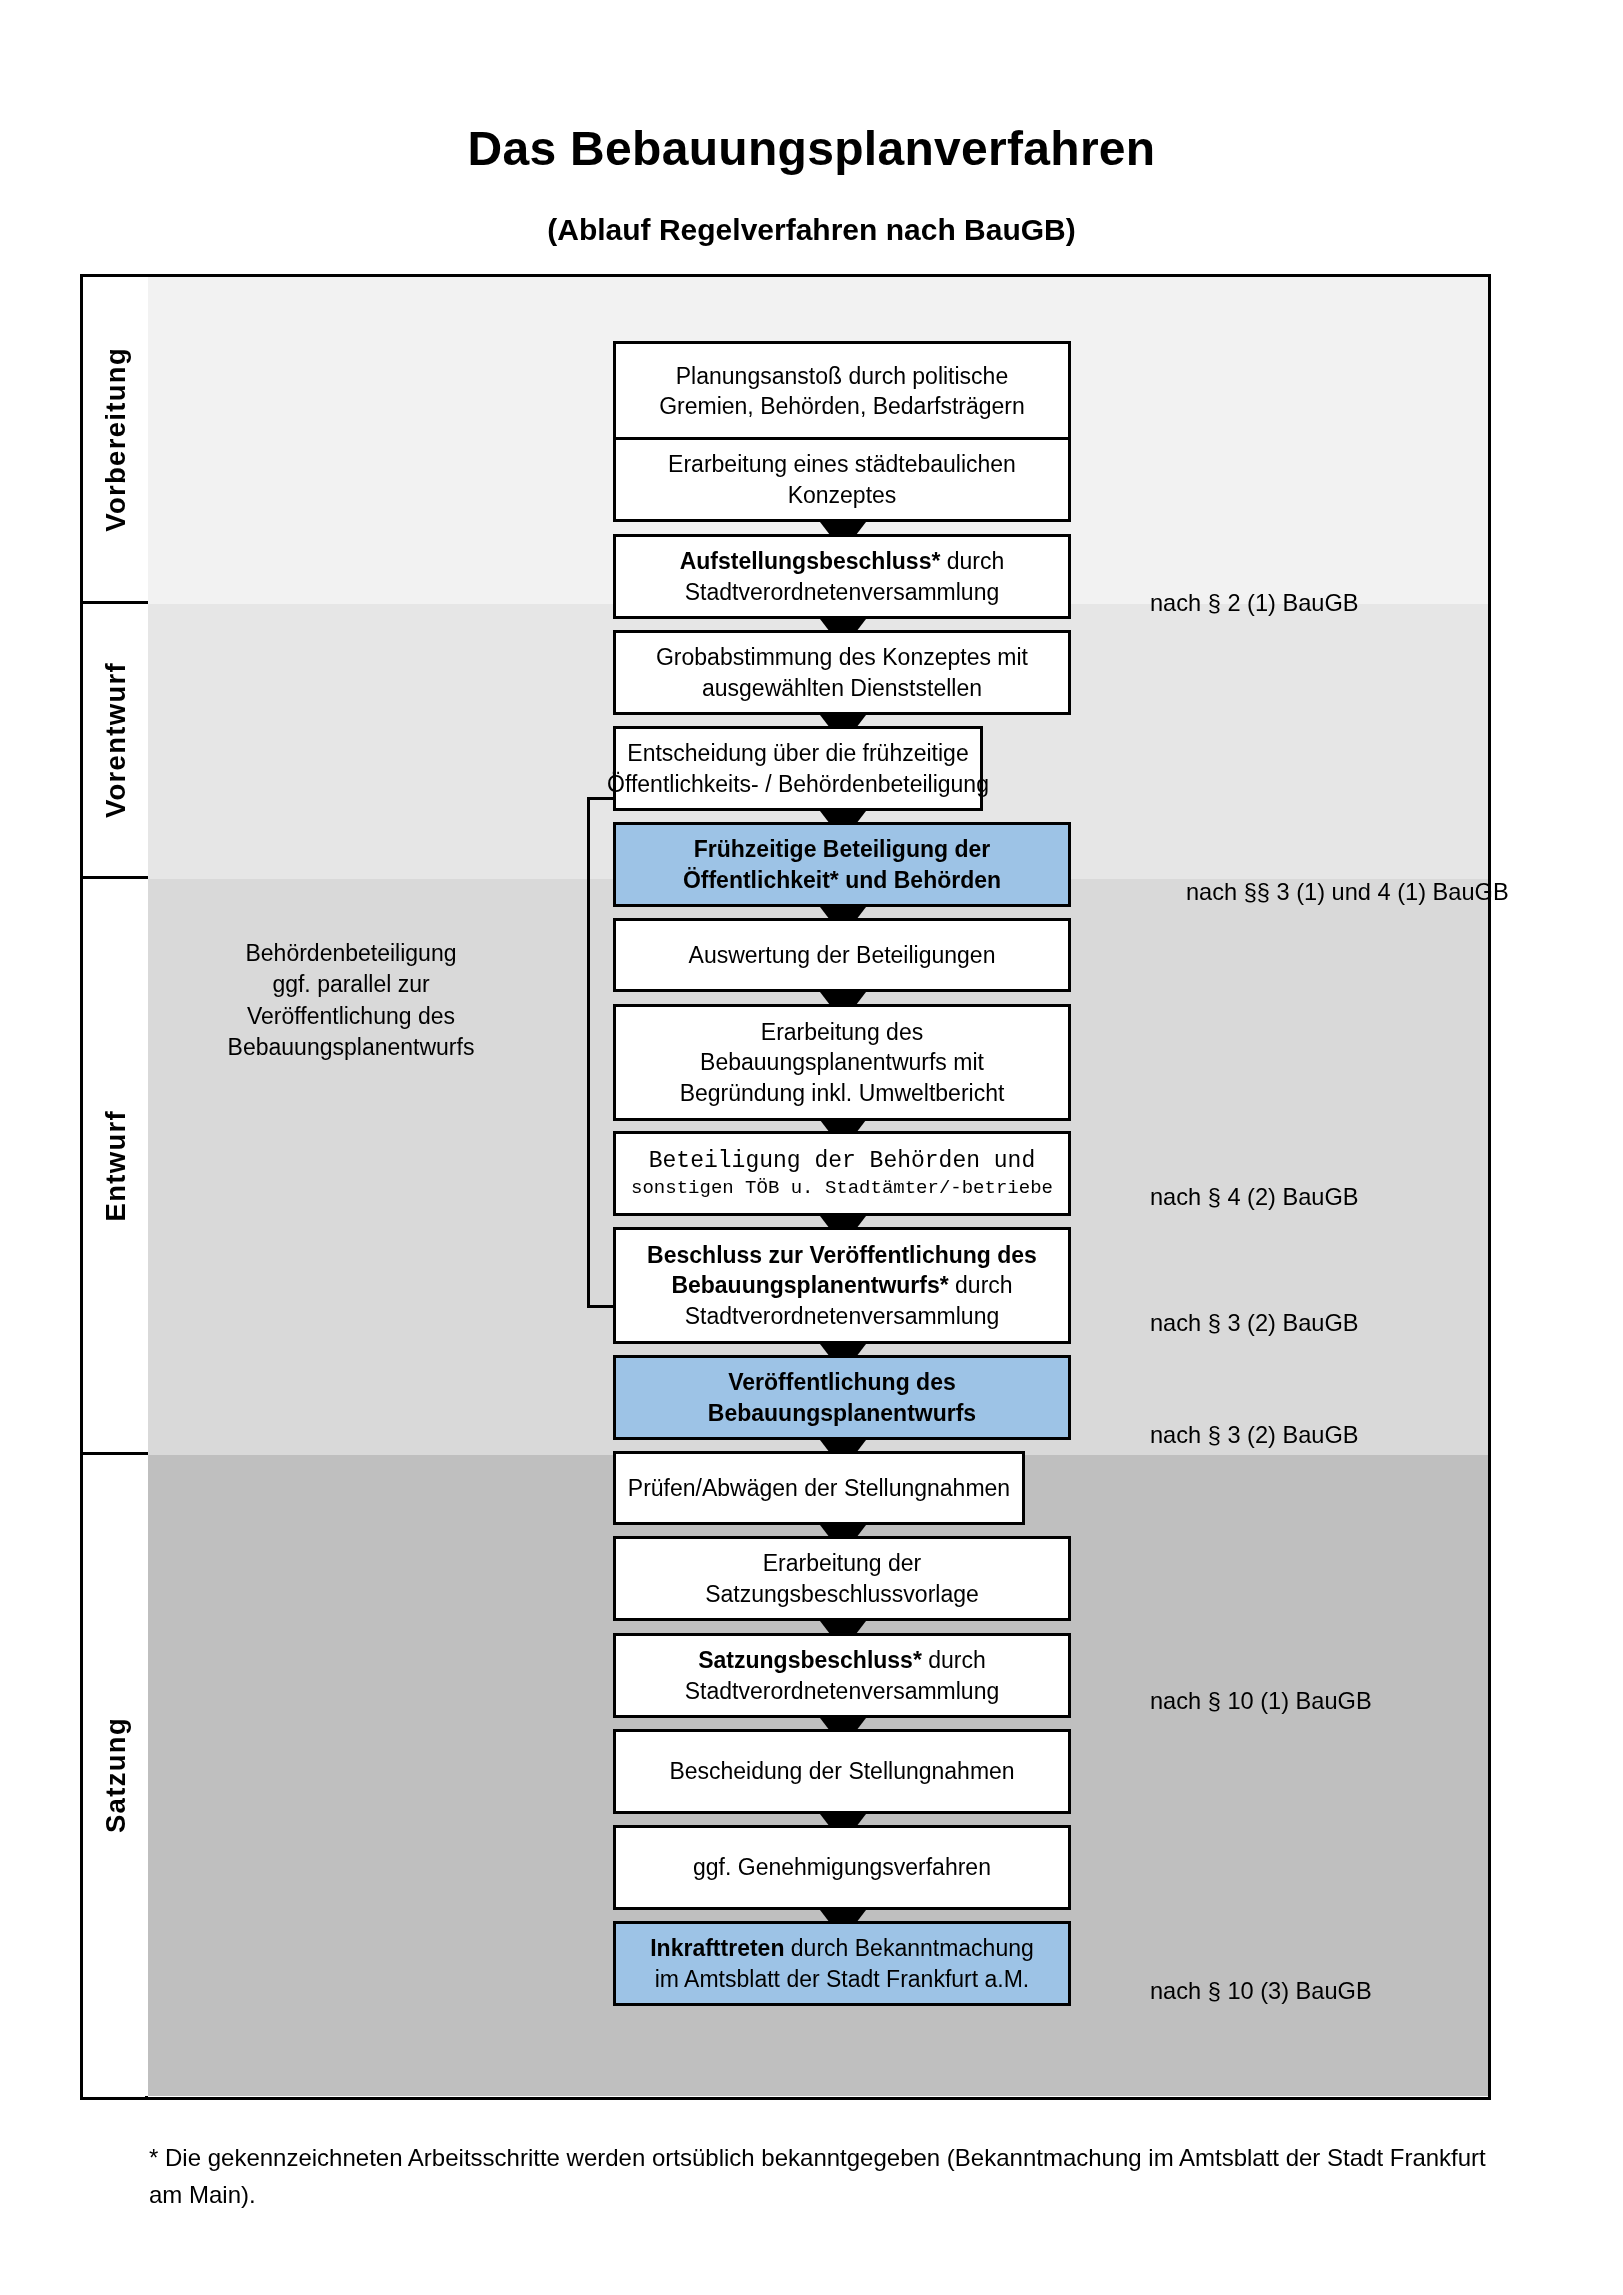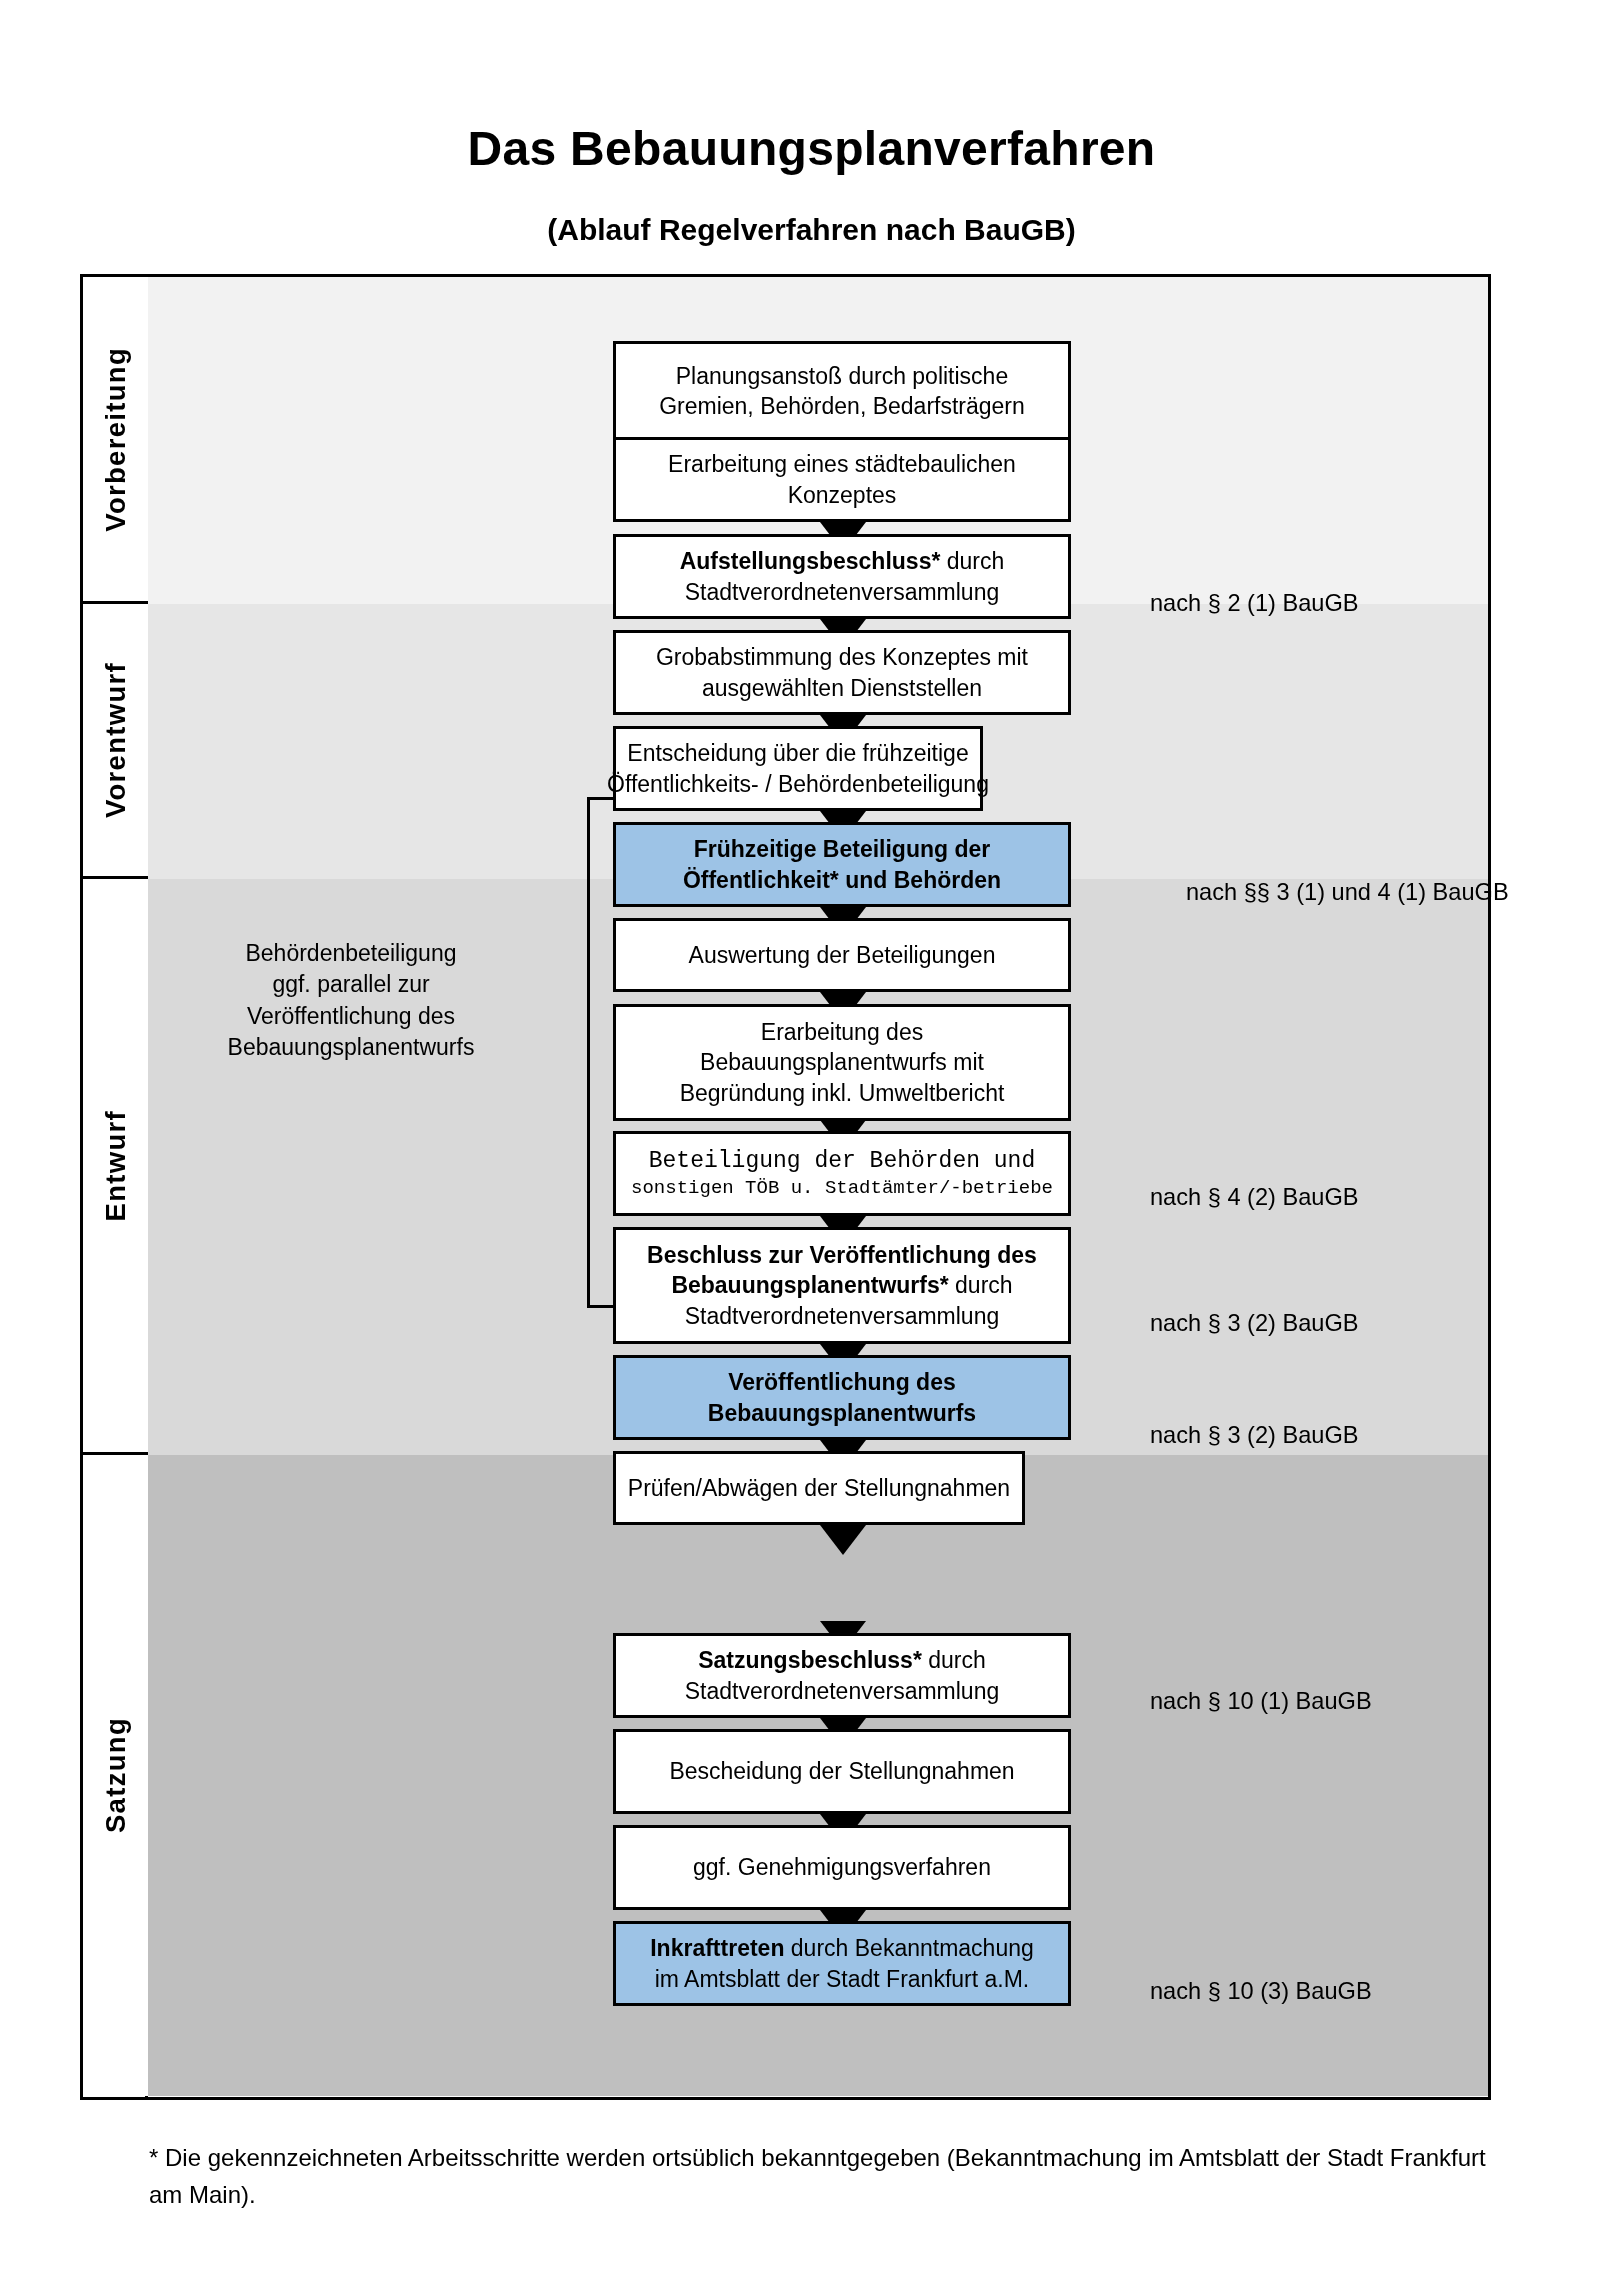--- a/index.html
+++ b/index.html
@@ -205,20 +205,24 @@
 
     <div class="fbox blue" style="left:530px;top:1078px;width:458px;height:85px;font-weight:bold;">
       <span class="ln">Veröffentlichung des</span>
       <span class="ln">Bebauungsplanentwurfs</span>
     </div>
 
     <div class="fbox" style="left:530px;top:1174px;width:412px;height:74px;">
       <span class="ln">Prüfen/Abwägen der Stellungnahmen</span>
     </div>
 
+    <div class="fbox" style="left:530px;top:1259px;width:458px;height:85px;">
+      <span class="ln">Erarbeitung der</span>
+      <span class="ln">Satzungsbeschlussvorlage</span>
+    </div>
 
     <div class="fbox" style="left:530px;top:1356px;width:458px;height:85px;">
       <span class="ln"><b class="b">Satzungsbeschluss*</b><span> durch</span></span>
       <span class="ln">Stadtverordnetenversammlung</span>
     </div>
 
     <div class="fbox" style="left:530px;top:1452px;width:458px;height:85px;">
       <span class="ln">Bescheidung der Stellungnahmen</span>
     </div>
 

